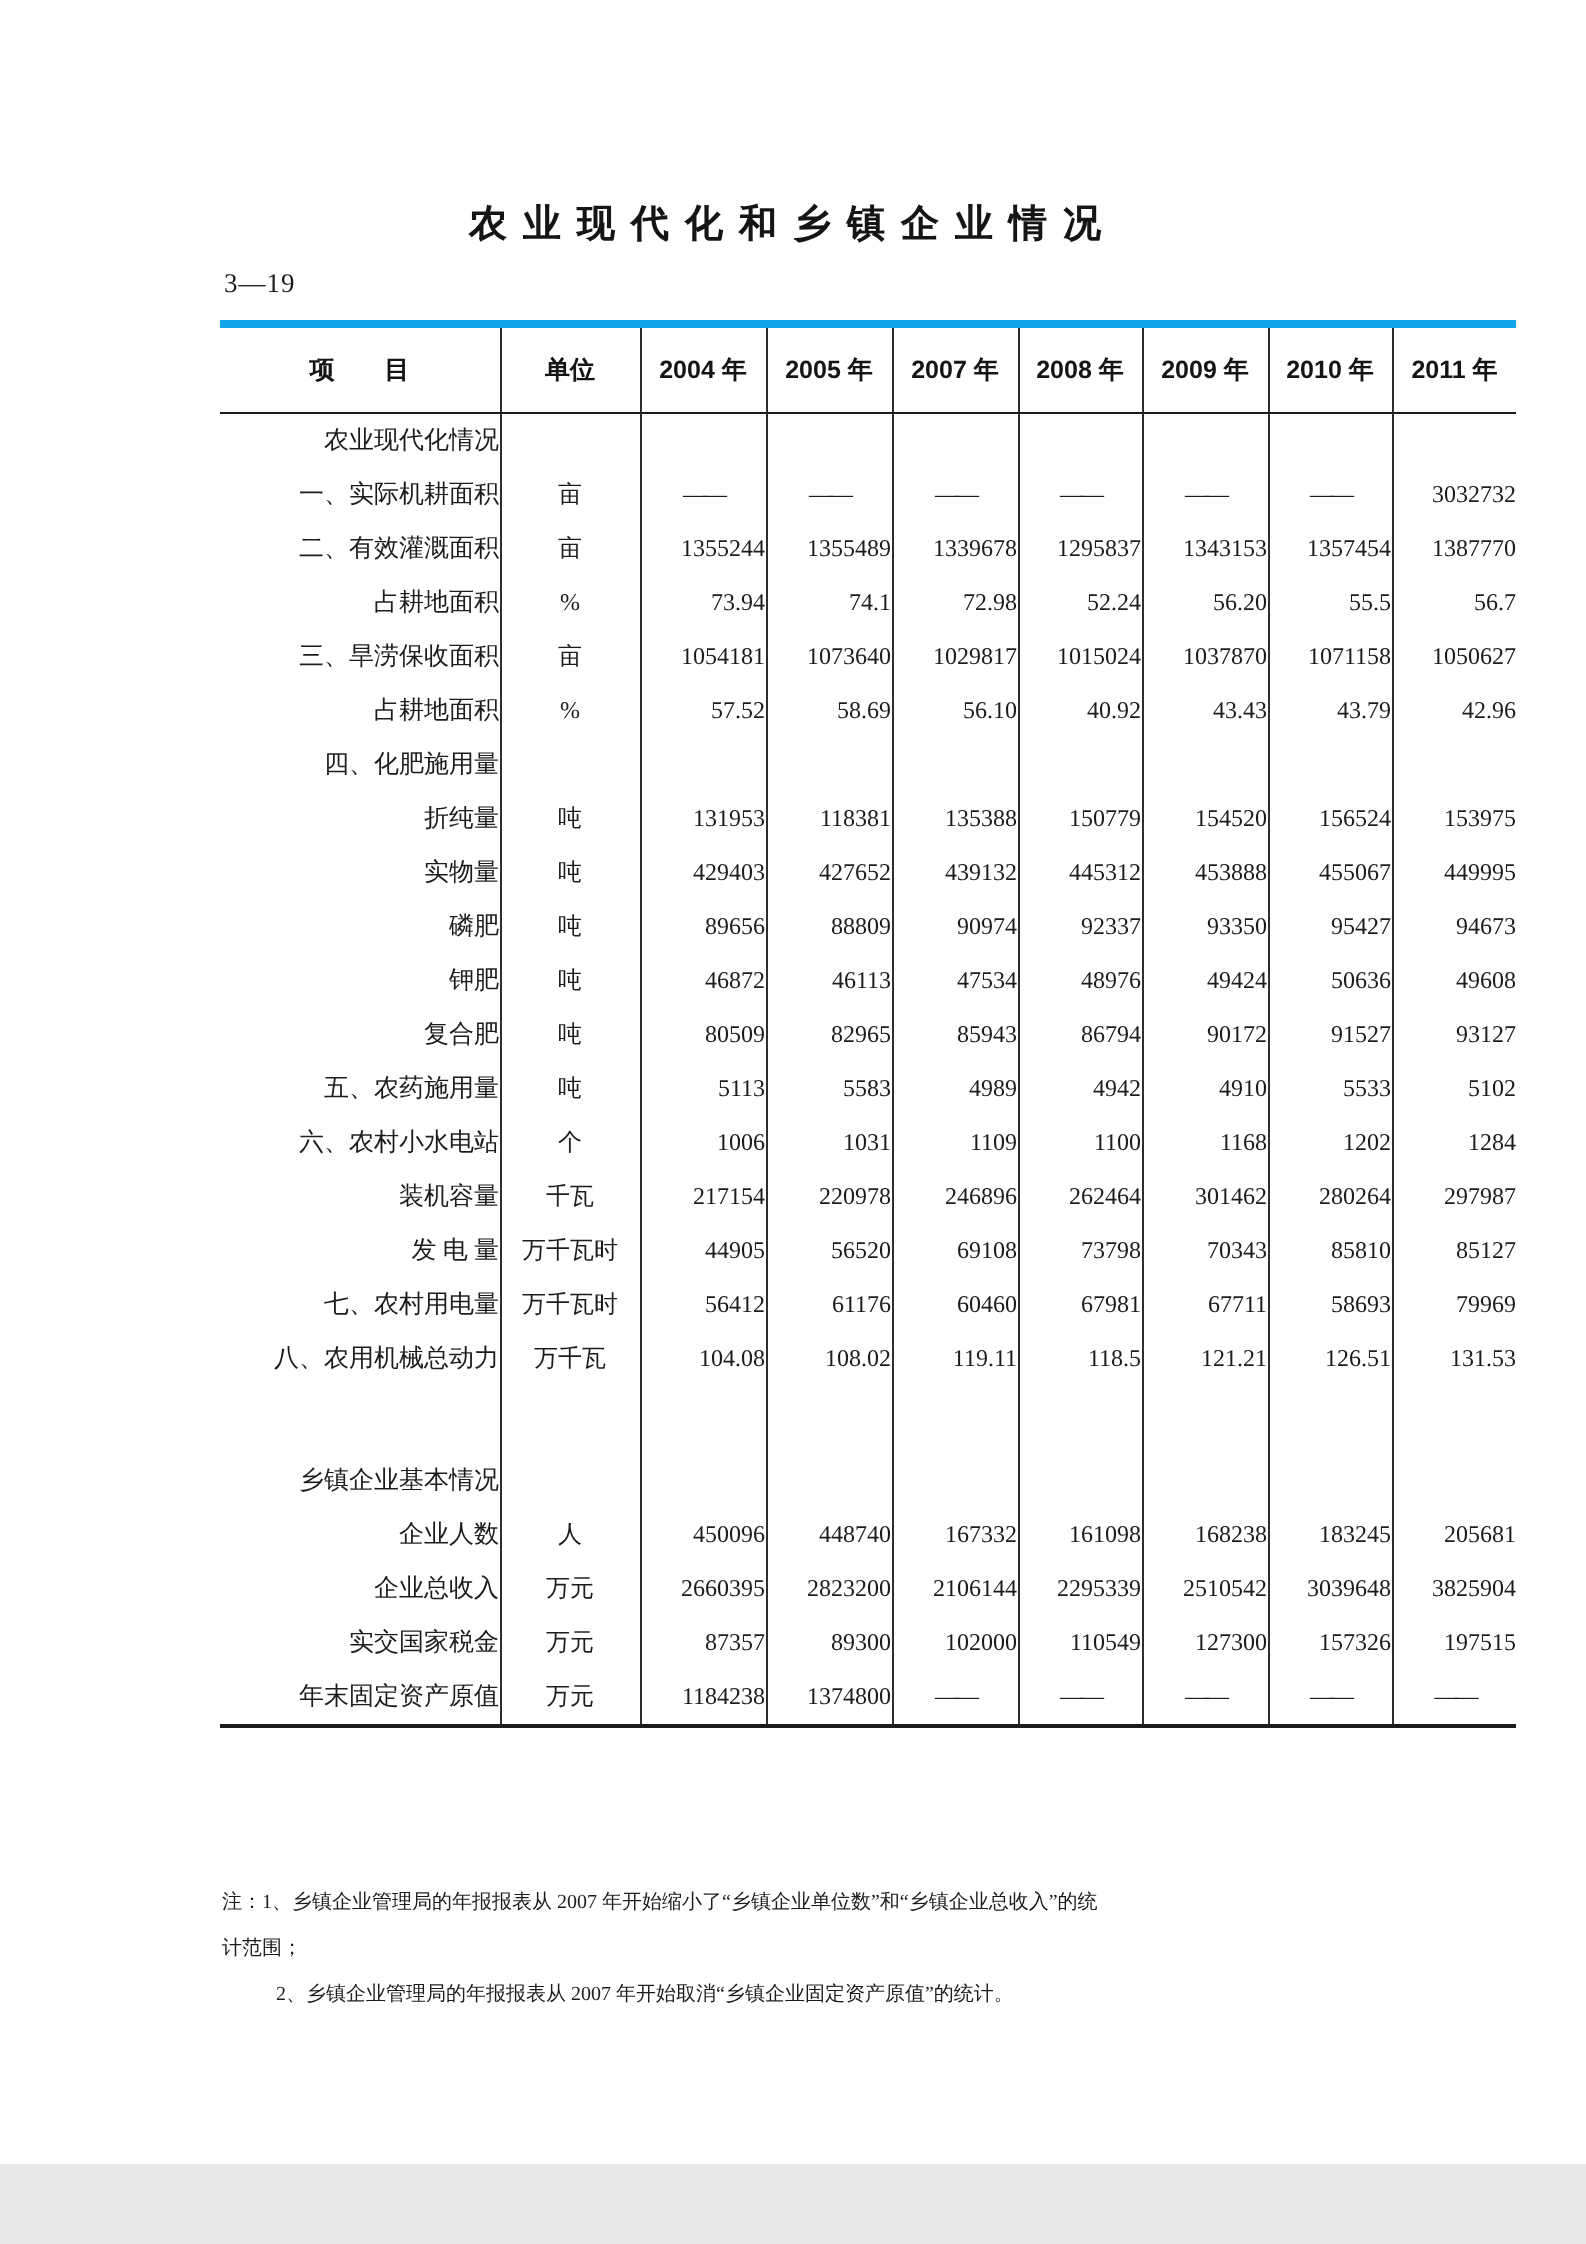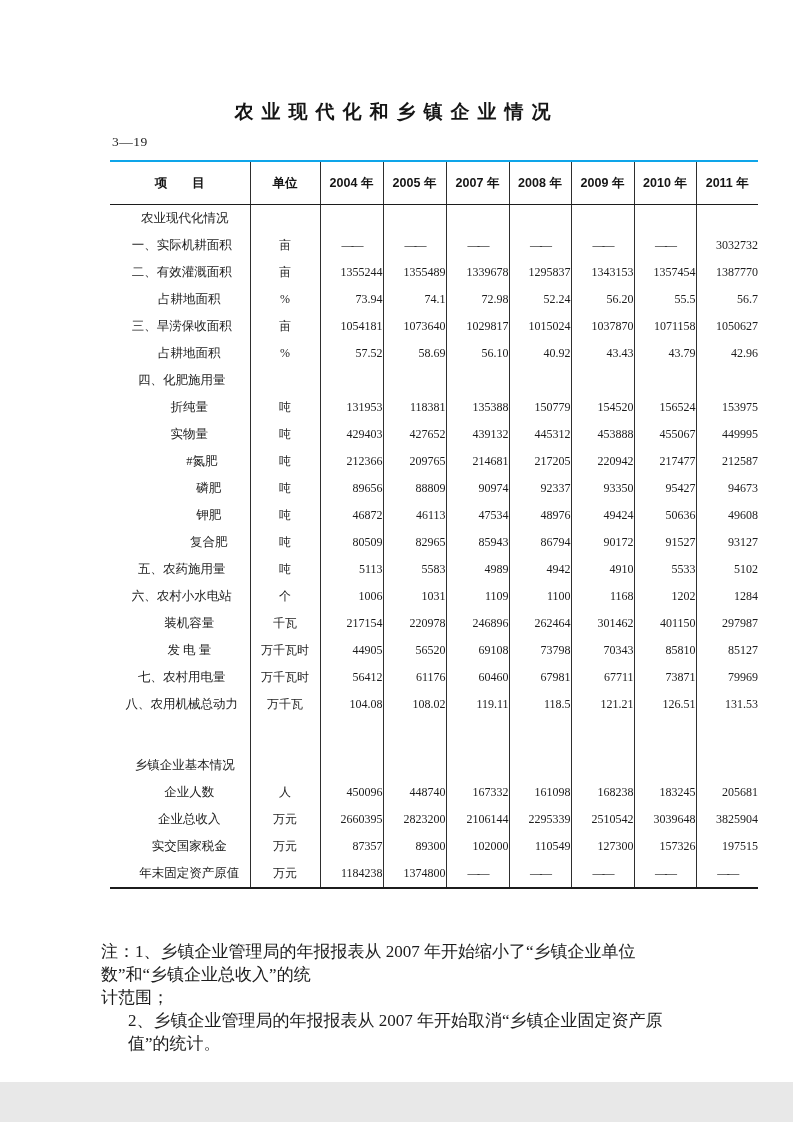--- a/index.html
+++ b/index.html
@@ -20,50 +20,50 @@
     color:#151515;
   }
   .table-number {
     position:absolute; top:134px; left:112px;
     font-size:13.5px; letter-spacing:0.5px;
   }
   table.stat-table {
     position:absolute; top:160px; left:110px;
     width:648px;
     border-collapse:collapse; table-layout:fixed;
-    border-top:2px solid #0ea5e9;
+    border-top:4px solid #0ea5e9;
     border-bottom:2px solid #1c1c1c;
   }
   table.stat-table th, table.stat-table td {
     margin:0; padding:0; overflow:hidden; white-space:nowrap;
     vertical-align:middle;
   }
   thead th {
     height:42px;
     font-family:"Liberation Sans", sans-serif;
     font-weight:bold; font-size:12.5px;
     text-align:center;
     border-bottom:1.5px solid #1c1c1c;
     color:#151515;
   }
   tbody td { height:27px; font-size:12px; }
   tr.spacer td { height:34px; }
   .vline { border-left:1px solid #2e2e2e; }
-  td.label { text-align:center; font-size:12.5px; }
+  td.label { text-align:right; font-size:12.5px; }
   td.label.ind-numbered { padding-left:4px; }
   td.label.ind-section  { padding-left:10px; }
   td.label.ind-sub      { padding-left:19px; }
   td.label.ind-sub2     { padding-left:44px; }
   td.label.ind-sub3     { padding-left:58px; }
   td.unit { text-align:center; font-size:12px; }
   td.val  { text-align:right; padding-right:7px; font-size:12px; }
   td.val.dash { text-align:center; padding-right:0; letter-spacing:-2px; }
   .notes {
-    position:absolute; top:940px; left:101px; width:600px;
-    font-size:17px; line-height:23px;
+    position:absolute; top:940px; left:111px; width:600px;
+    font-size:10px; line-height:23px;
   }
   .note-line { margin:0; }
   .note-indent { padding-left:27px; }
 </style>
 </head>
 <body>
 
 <div class="page">
   <h1 class="title">农业现代化和乡镇企业情况</h1>
   <div class="table-number">3—19</div>
@@ -187,31 +187,20 @@
           <td class="unit vline">吨</td>
           <td class="val vline">429403</td>
           <td class="val vline">427652</td>
           <td class="val vline">439132</td>
           <td class="val vline">445312</td>
           <td class="val vline">453888</td>
           <td class="val vline">455067</td>
           <td class="val vline">449995</td>
         </tr>
         <tr>
-          <td class="label ind-sub2">#氮肥</td>
-          <td class="unit vline">吨</td>
-          <td class="val vline">212366</td>
-          <td class="val vline">209765</td>
-          <td class="val vline">214681</td>
-          <td class="val vline">217205</td>
-          <td class="val vline">220942</td>
-          <td class="val vline">217477</td>
-          <td class="val vline">212587</td>
-        </tr>
-        <tr>
           <td class="label ind-sub3">磷肥</td>
           <td class="unit vline">吨</td>
           <td class="val vline">89656</td>
           <td class="val vline">88809</td>
           <td class="val vline">90974</td>
           <td class="val vline">92337</td>
           <td class="val vline">93350</td>
           <td class="val vline">95427</td>
           <td class="val vline">94673</td>
         </tr>
@@ -260,21 +249,21 @@
           <td class="val vline">1284</td>
         </tr>
         <tr>
           <td class="label ind-sub">装机容量</td>
           <td class="unit vline">千瓦</td>
           <td class="val vline">217154</td>
           <td class="val vline">220978</td>
           <td class="val vline">246896</td>
           <td class="val vline">262464</td>
           <td class="val vline">301462</td>
-          <td class="val vline">401150</td>
+          <td class="val vline">280264</td>
           <td class="val vline">297987</td>
         </tr>
         <tr>
           <td class="label ind-sub">发 电 量</td>
           <td class="unit vline">万千瓦时</td>
           <td class="val vline">44905</td>
           <td class="val vline">56520</td>
           <td class="val vline">69108</td>
           <td class="val vline">73798</td>
           <td class="val vline">70343</td>
@@ -282,21 +271,21 @@
           <td class="val vline">85127</td>
         </tr>
         <tr>
           <td class="label ind-numbered">七、农村用电量</td>
           <td class="unit vline">万千瓦时</td>
           <td class="val vline">56412</td>
           <td class="val vline">61176</td>
           <td class="val vline">60460</td>
           <td class="val vline">67981</td>
           <td class="val vline">67711</td>
-          <td class="val vline">73871</td>
+          <td class="val vline">58693</td>
           <td class="val vline">79969</td>
         </tr>
         <tr>
           <td class="label ind-numbered">八、农用机械总动力</td>
           <td class="unit vline">万千瓦</td>
           <td class="val vline">104.08</td>
           <td class="val vline">108.02</td>
           <td class="val vline">119.11</td>
           <td class="val vline">118.5</td>
           <td class="val vline">121.21</td>

